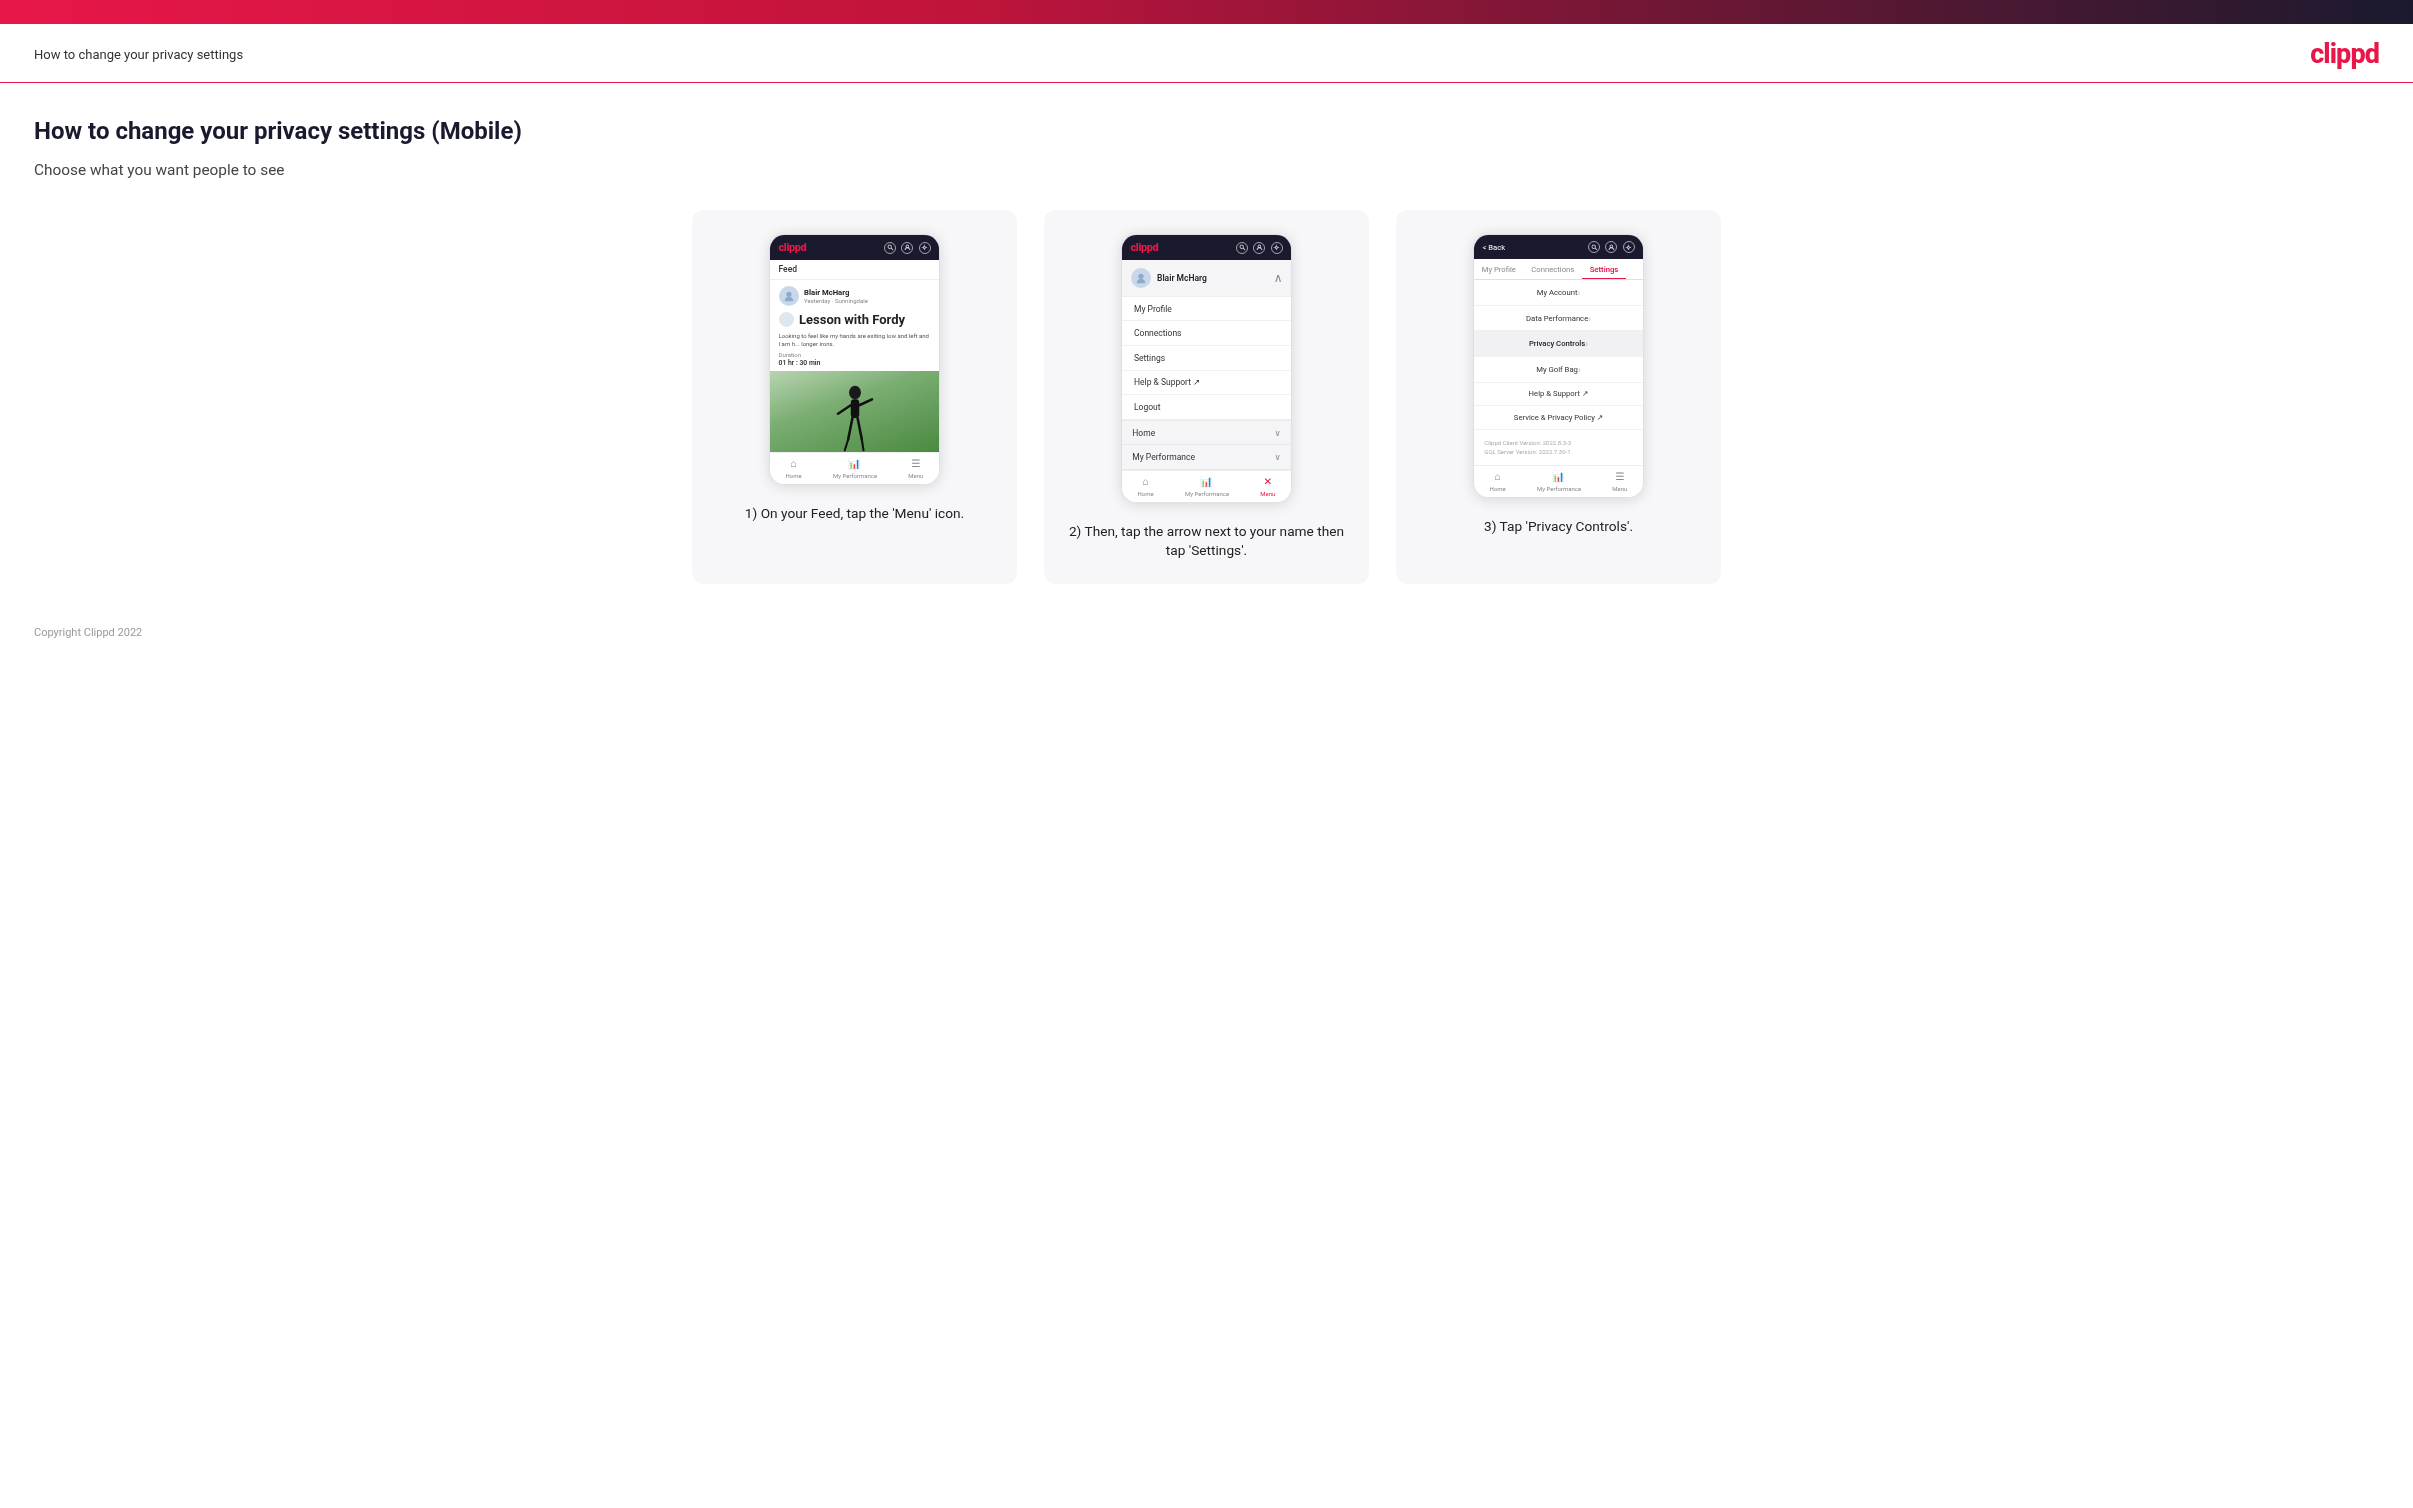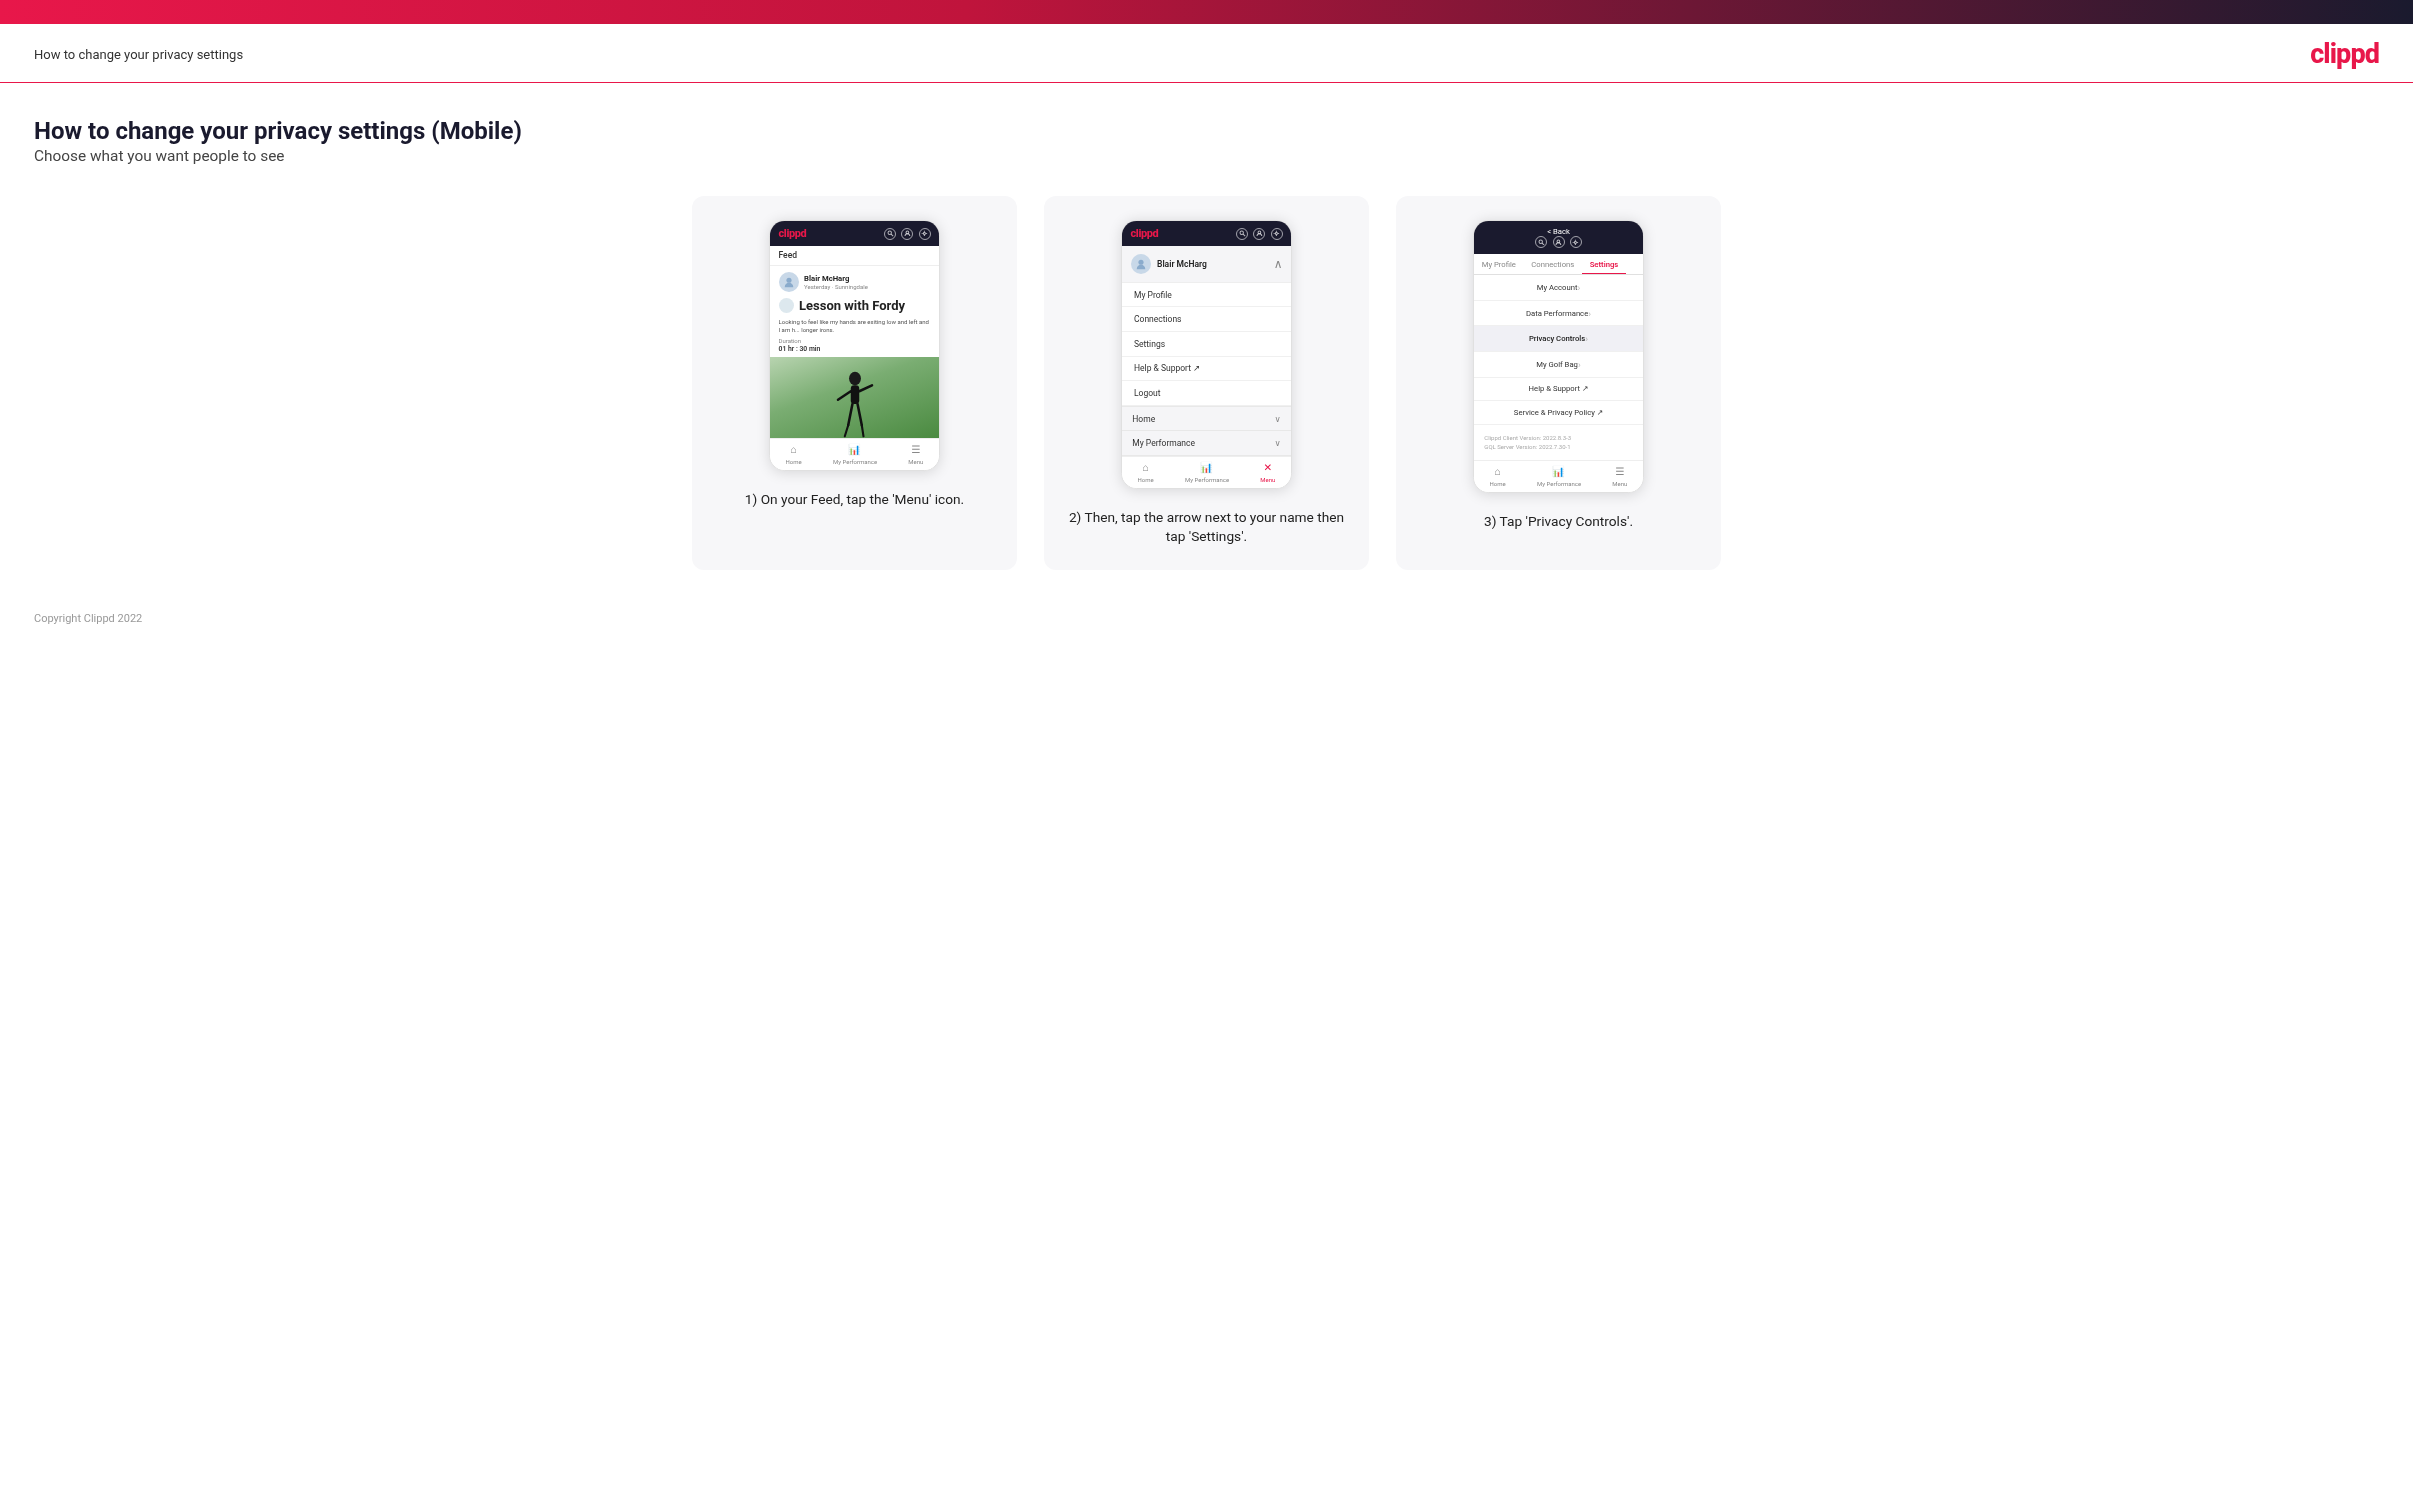--- a/index.html
+++ b/index.html
@@ -31,21 +31,21 @@
       color: #e8174a;
       letter-spacing: -0.9px;
     }
     .main {
       padding: 34px 34px 26px 34px;
     }
     .page-heading {
       font-size: 24px;
       font-weight: 700;
       color: #1a1a2e;
-      margin-bottom: 2px;
+      margin-bottom: 16px;
     }
     .page-subheading {
       font-size: 15.4px;
       color: #444;
       margin-bottom: 31px;
       font-weight: 400;
     }
     .steps-row {
       display: flex;
       gap: 27px;
@@ -227,21 +227,20 @@
     }
     .chevron-down { color: #888; font-size: 8.5px; }
 
     
     .settings-back-bar {
       background: #1a1a2e;
       display: flex;
       align-items: center;
       justify-content: space-between;
       padding: 6px 8.5px;
-      flex-direction: column;
     }
     .back-btn { color: #fff; font-size: 7.7px; }
     .settings-tabs {
       display: flex;
       border-bottom: 0.9px solid #e0e0e0;
       background: #fff;
     }
     .settings-tab {
       padding: 6px 7.7px 4.3px 7.7px;
       font-size: 7.7px;

